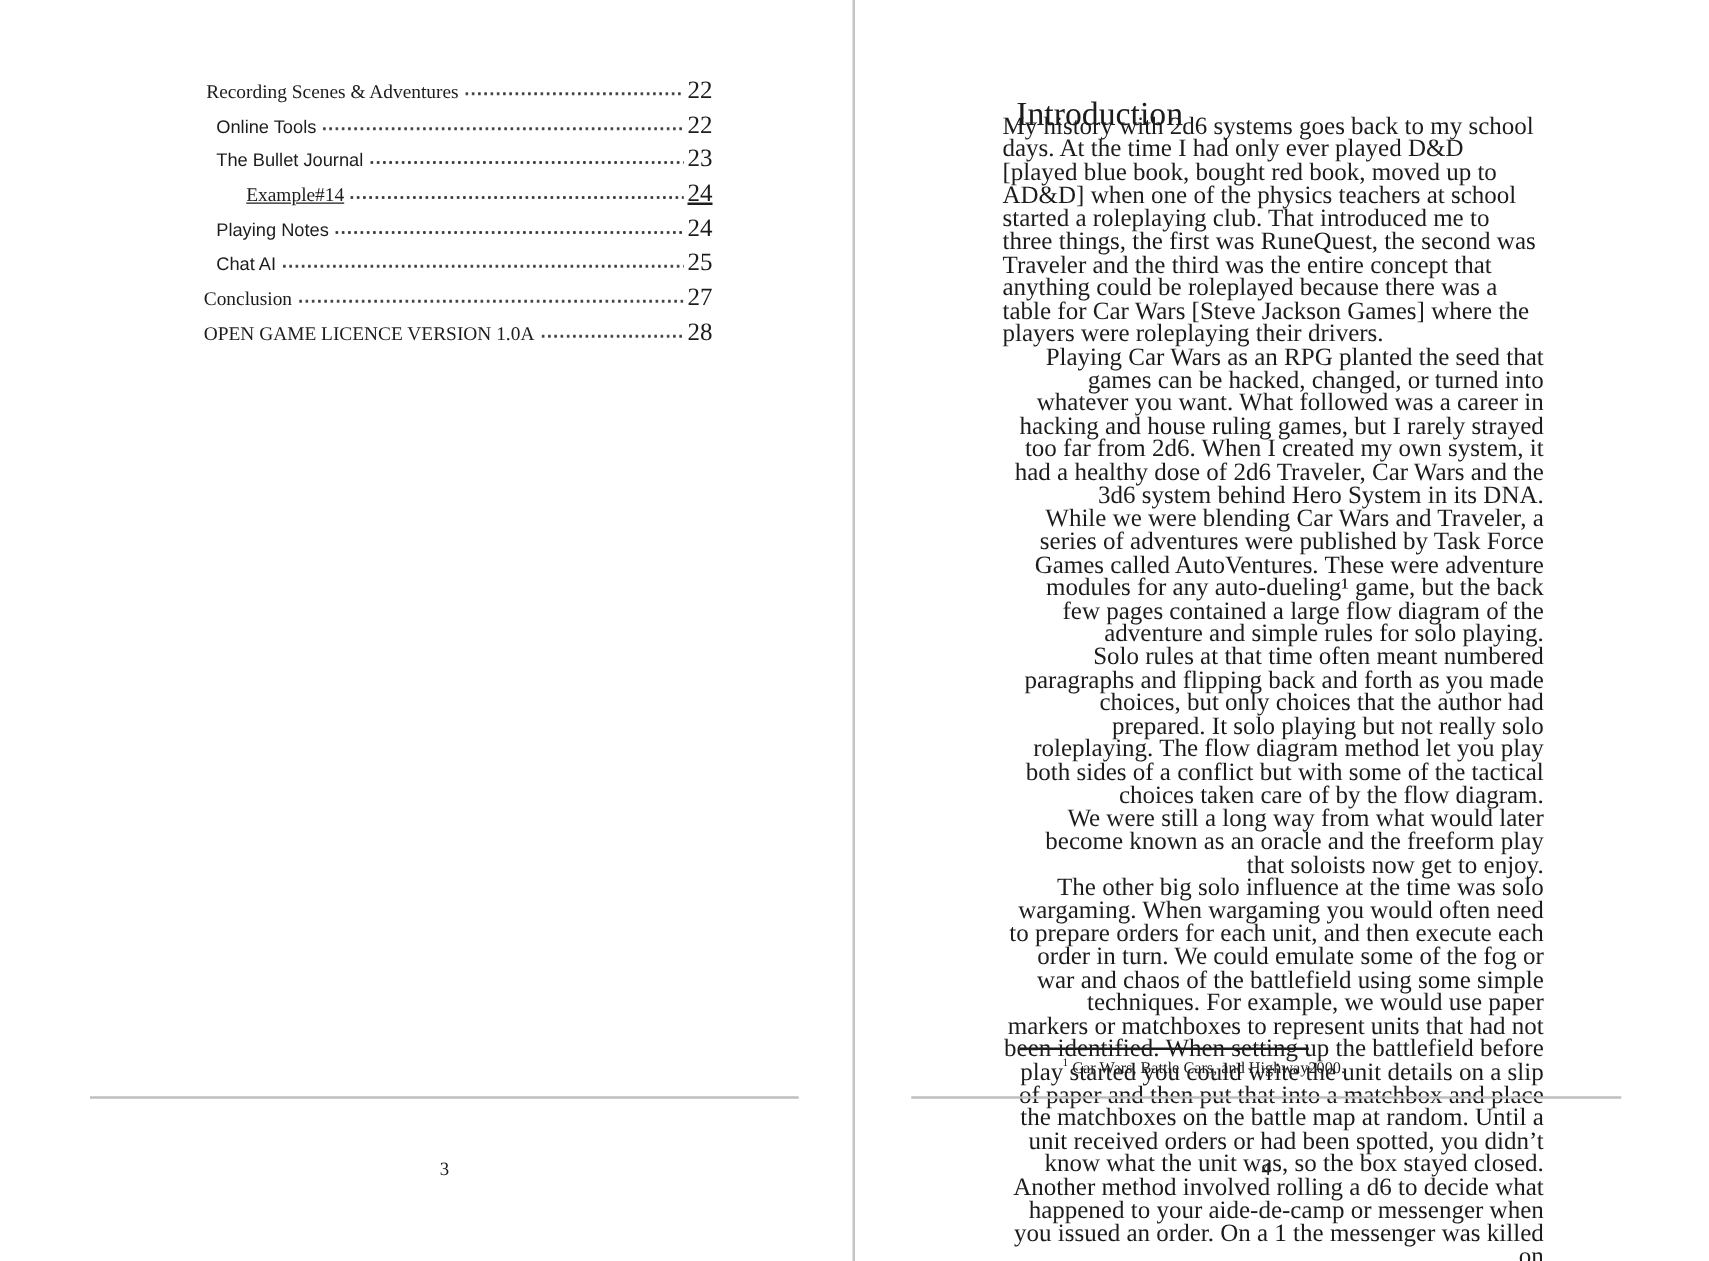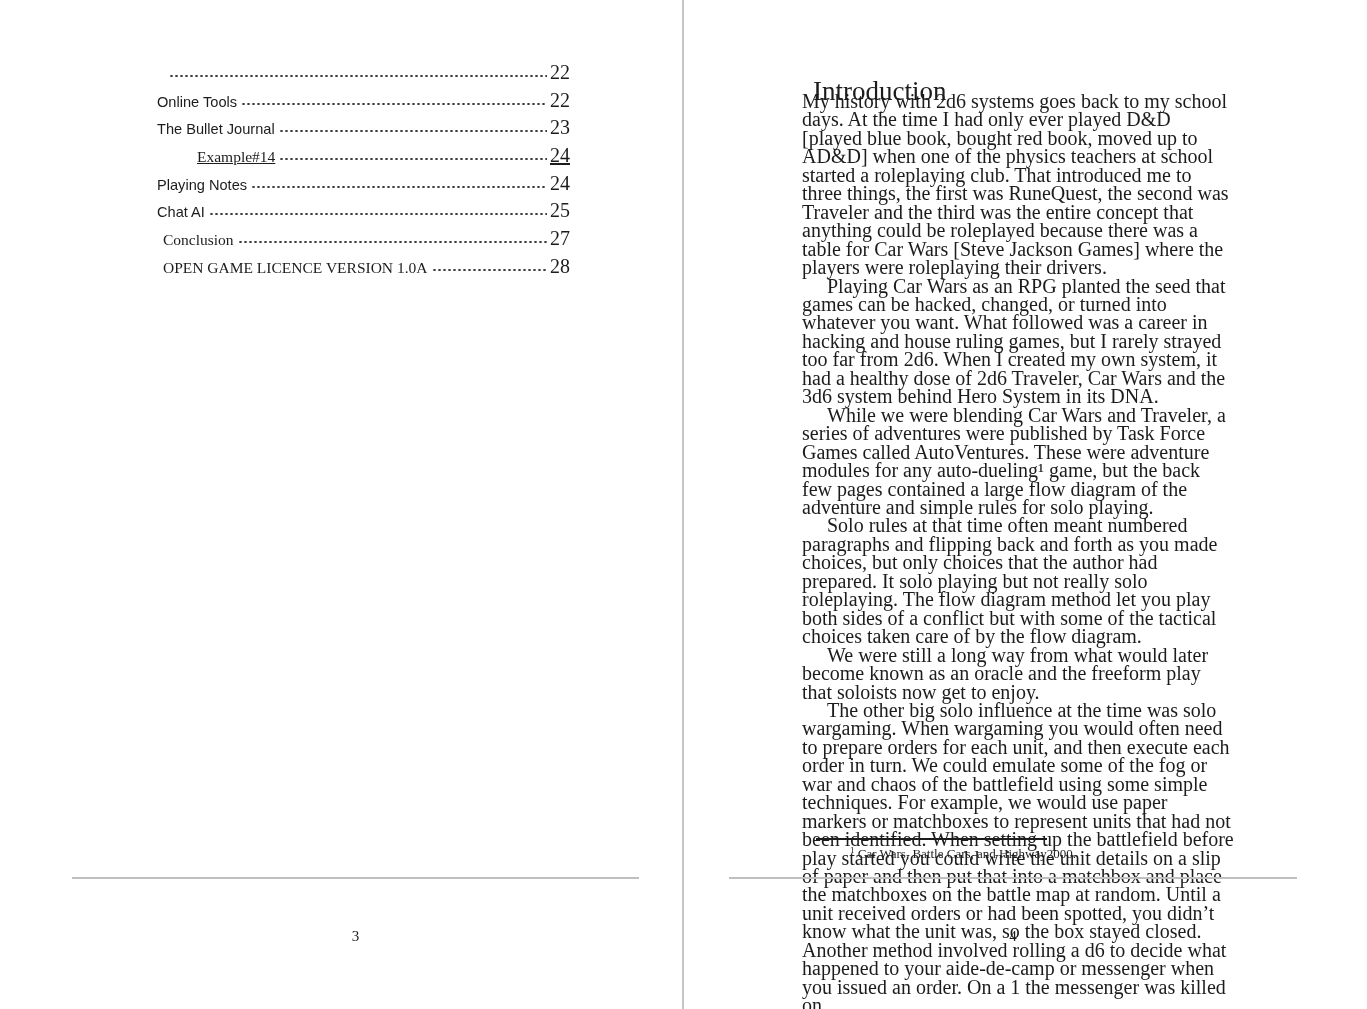--- a/index.html
+++ b/index.html
@@ -9,37 +9,37 @@
   }
   .page-divider{position:absolute;left:682px;top:0;width:2px;height:1009px;background:#c5c5c5;}
 
   
   .toc{position:absolute;left:157px;top:59px;width:413px;}
   .toc-row{display:flex;align-items:baseline;height:27.66px;cursor:default;}
   .toc-row>*{line-height:27.66px;}
   .toc-label{white-space:nowrap;}
   .f-sans .toc-label{font-family:"Liberation Sans",sans-serif;font-size:14.6px;}
   .f-serif .toc-label{font-family:"Liberation Serif",serif;font-size:15.5px;}
-  .i0{margin-left:0;}
+  .i0{margin-left:16px;}
   .i8{margin-left:8px;}
   .i11{margin-left:6px;}
   .i40{margin-left:40px;text-decoration:underline;}
   .toc-dots{
     flex:1;height:4px;margin:0 3px 0 4px;align-self:baseline;
     background-image:radial-gradient(circle,#3c3c3c 1px,rgba(0,0,0,0) 1.35px);
     background-size:5px 4px;background-repeat:repeat-x;background-position:left bottom;
     transform:translateY(-1px);
   }
   .toc-page{font-family:"Liberation Serif",serif;font-size:20px;}
 
   
   .heading{position:absolute;left:797px;top:59px;font-size:27px;line-height:32px;font-weight:normal;margin:16px;}
   .body-text{position:absolute;left:802px;top:92px;width:433px;font-size:20px;line-height:18.45px;}
   .body-text p{margin:0;}
-  .body-text p.indent{text-indent:25px;}
+  .body-text p.indent{text-indent:25px;text-align:right;}
 
   .footnote-rule{position:absolute;left:816px;top:838px;width:231px;height:1.5px;background:#1c1c1c;}
   .footnote{position:absolute;left:850px;top:846px;width:430px;font-size:13px;line-height:16px;}
   .footnote sup{font-size:9px;line-height:0;}
 
   
   .footer-rule{position:absolute;top:877px;height:2px;background:#bfbfbf;}
   .footer-rule.left{left:72px;width:567px;}
   .footer-rule.right{left:729px;width:568px;}
   .page-num{position:absolute;top:928px;font-size:15px;text-align:center;}
@@ -47,20 +47,21 @@
   .page-num.right{left:729px;width:568px;}
 </style>
 </head>
 <body>
 
 <div class="screen">
 
   <div>
     <div class="toc" id="toc">
         <div class="toc-row f-serif i8">
+      <span class="toc-label">Recording Scenes &amp; Adventures</span>
       <span class="toc-dots"></span>
       <span class="toc-page">22</span>
     </div>
         <div class="toc-row f-sans i0">
       <span class="toc-label">Online Tools</span>
       <span class="toc-dots"></span>
       <span class="toc-page">22</span>
     </div>
         <div class="toc-row f-sans i0">
       <span class="toc-label">The Bullet Journal</span>

